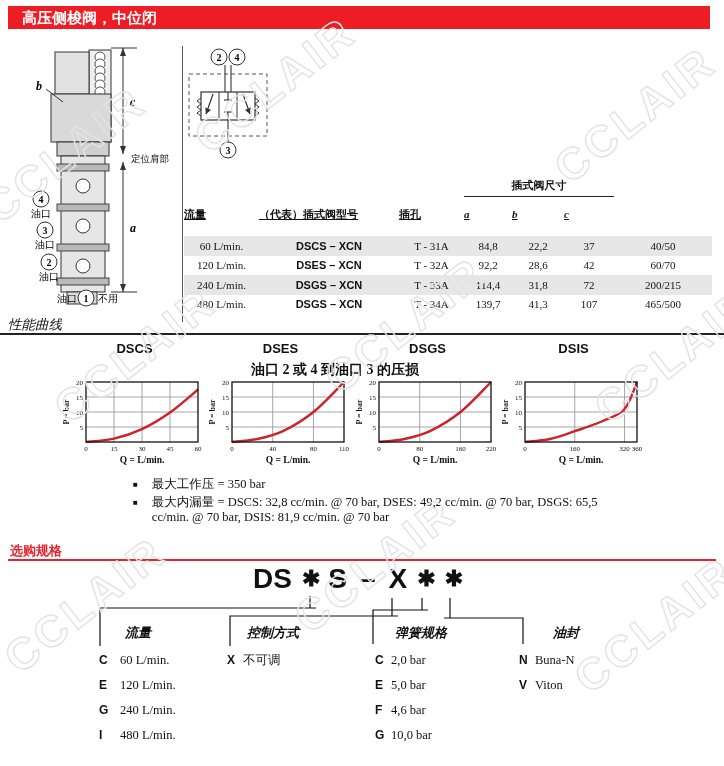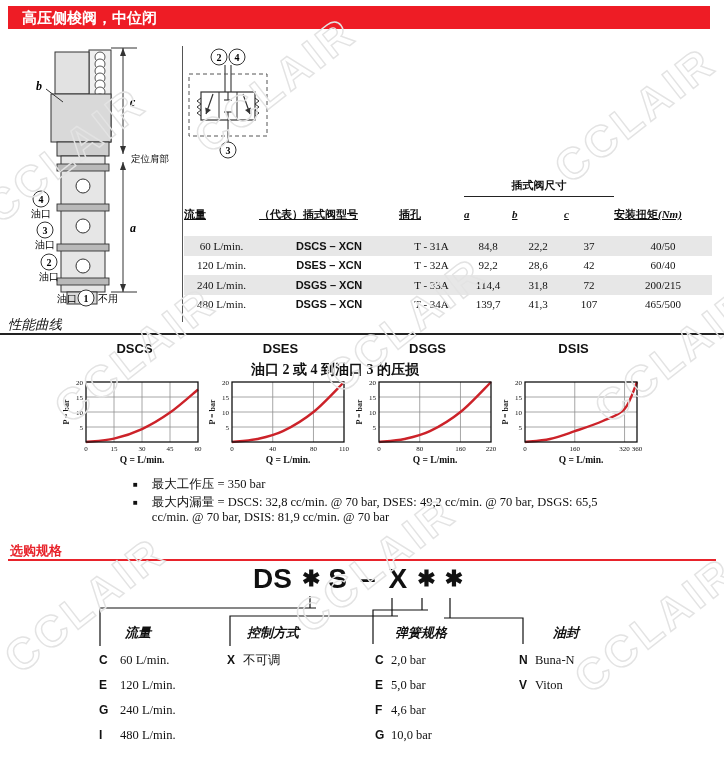--- a/index.html
+++ b/index.html
@@ -201,43 +201,38 @@
           </div>
         <div class="hcell c3 it">
             <span>a</span>
           </div>
         <div class="hcell c4 it">
             <span>b</span>
           </div>
         <div class="hcell c5 it">
             <span>c</span>
           </div>
-        <div class="hcell c6">
-          <span>安装</span>
-            <span>扭矩</span>
-          <span class="it">(Nm)</span>
-        </div>
       </div>
       <div class="drow shade" style="top:68px">
         <div class="dcell c0">60 L/min.</div>
           <div class="dcell c1 model">DSCS – XCN</div>
         <div class="dcell c2">T - 31A</div>
           <div class="dcell c3">84,8</div>
         <div class="dcell c4">22,2</div>
           <div class="dcell c5">37</div>
         <div class="dcell c6">40/50</div>
       </div>
       <div class="drow" style="top:87.5px">
         <div class="dcell c0">120 L/min.</div>
           <div class="dcell c1 model">DSES – XCN</div>
         <div class="dcell c2">T - 32A</div>
           <div class="dcell c3">92,2</div>
         <div class="dcell c4">28,6</div>
           <div class="dcell c5">42</div>
-        <div class="dcell c6">60/40</div>
+        <div class="dcell c6">60/70</div>
       </div>
       <div class="drow shade" style="top:107px">
         <div class="dcell c0">240 L/min.</div>
           <div class="dcell c1 model">DSGS – XCN</div>
         <div class="dcell c2">T - 33A</div>
           <div class="dcell c3">114,4</div>
         <div class="dcell c4">31,8</div>
           <div class="dcell c5">72</div>
         <div class="dcell c6">200/215</div>
       </div>

